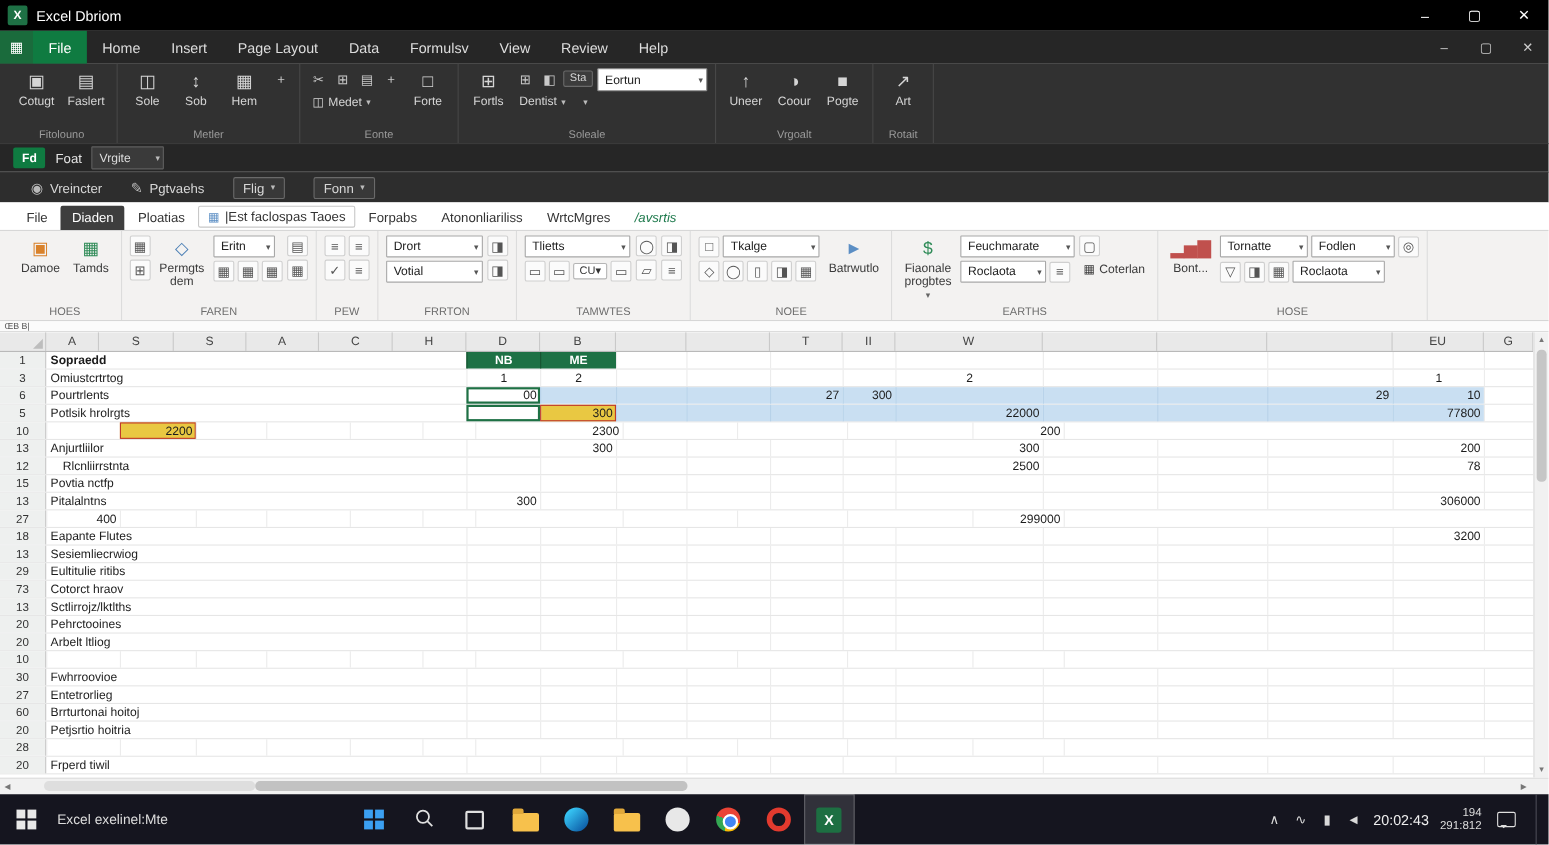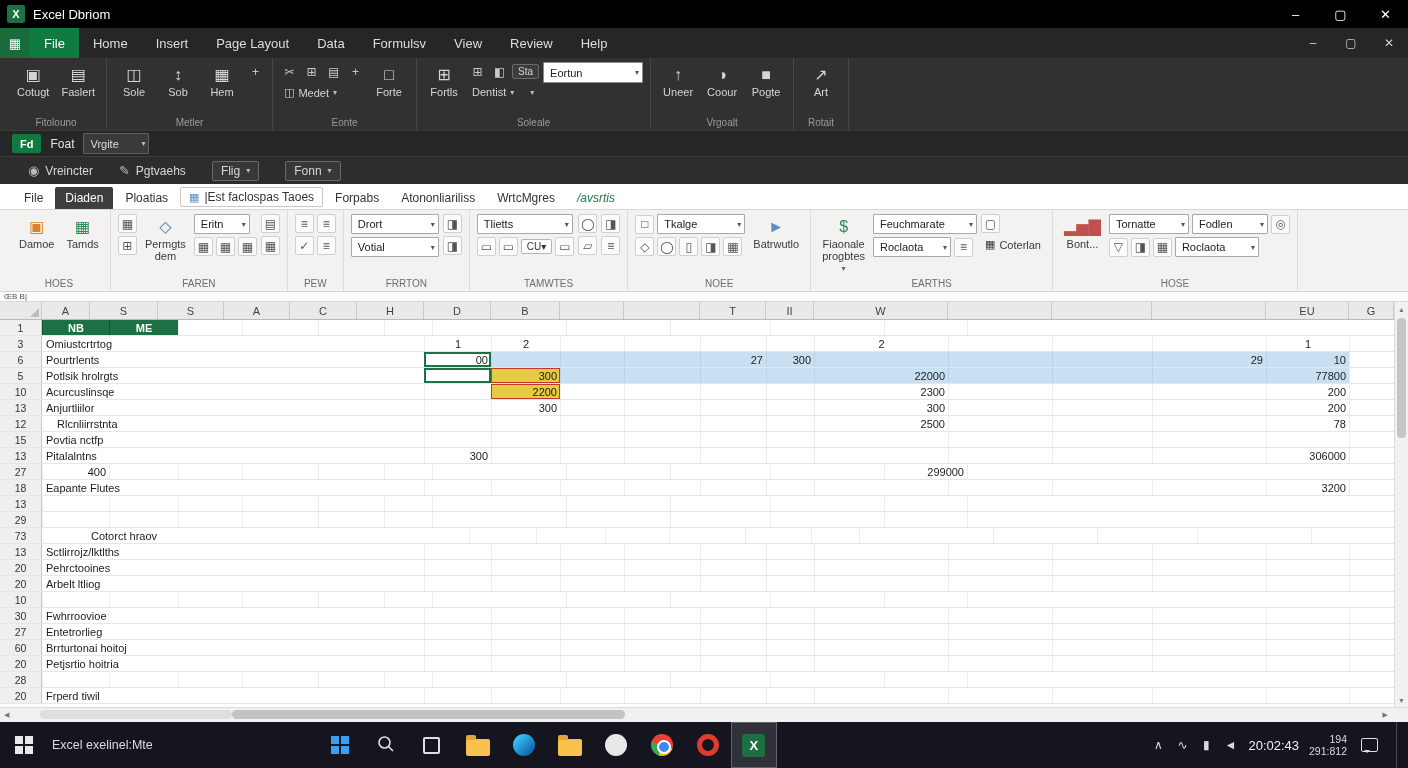--- a/index.html
+++ b/index.html
@@ -627,20 +627,21 @@
             <div class="hdr-cell" style="width: 134px;">W</div>
             <div class="hdr-cell" style="width: 104px;"></div>
             <div class="hdr-cell" style="width: 100px;"></div>
             <div class="hdr-cell" style="width: 114px;"></div>
             <div class="hdr-cell" style="width: 83px;">EU</div>
             <div class="hdr-cell" style="width: 45px;">G</div>
           </div>
         <div>
             <div class="srow">
               <div class="rownum" style="width: 42px;">1</div>
+              <div class="labelband bold" style="width: 382px;">Sopraedd</div>
               <div class="cell green" style="width: 67px;">NB</div>
               <div class="cell green" style="width: 69px;">ME</div>
               <div class="cell" style="width: 64px;"></div>
               <div class="cell" style="width: 76px;"></div>
               <div class="cell" style="width: 66px;"></div>
               <div class="cell" style="width: 48px;"></div>
               <div class="cell" style="width: 134px;"></div>
               <div class="cell" style="width: 104px;"></div>
               <div class="cell" style="width: 100px;"></div>
               <div class="cell" style="width: 114px;"></div>
@@ -690,21 +691,20 @@
               <div class="cell blue" style="width: 48px;"></div>
               <div class="cell blue" style="width: 134px;">22000</div>
               <div class="cell blue" style="width: 104px;"></div>
               <div class="cell blue" style="width: 100px;"></div>
               <div class="cell blue" style="width: 114px;"></div>
               <div class="cell blue" style="width: 83px;">77800</div>
               <div class="cell" style="width: 45px;"></div>
             </div>
             <div class="srow">
               <div class="rownum" style="width: 42px;">10</div>
-              <div class="labelband" style="width: 382px;">Acurcuslinsqe</div>
               <div class="cell" style="width: 67px;"></div>
               <div class="cell yellow redb" style="width: 69px;">2200</div>
               <div class="cell" style="width: 64px;"></div>
               <div class="cell" style="width: 76px;"></div>
               <div class="cell" style="width: 66px;"></div>
               <div class="cell" style="width: 48px;"></div>
               <div class="cell" style="width: 134px;">2300</div>
               <div class="cell" style="width: 104px;"></div>
               <div class="cell" style="width: 100px;"></div>
               <div class="cell" style="width: 114px;"></div>
@@ -801,51 +801,53 @@
               <div class="cell" style="width: 48px;"></div>
               <div class="cell" style="width: 134px;"></div>
               <div class="cell" style="width: 104px;"></div>
               <div class="cell" style="width: 100px;"></div>
               <div class="cell" style="width: 114px;"></div>
               <div class="cell" style="width: 83px;">3200</div>
               <div class="cell" style="width: 45px;"></div>
             </div>
             <div class="srow">
               <div class="rownum" style="width: 42px;">13</div>
+              <div class="labelband" style="width: 382px;">Sesiemliecrwiog</div>
               <div class="cell" style="width: 67px;"></div>
               <div class="cell" style="width: 69px;"></div>
               <div class="cell" style="width: 64px;"></div>
               <div class="cell" style="width: 76px;"></div>
               <div class="cell" style="width: 66px;"></div>
               <div class="cell" style="width: 48px;"></div>
               <div class="cell" style="width: 134px;"></div>
               <div class="cell" style="width: 104px;"></div>
               <div class="cell" style="width: 100px;"></div>
               <div class="cell" style="width: 114px;"></div>
               <div class="cell" style="width: 83px;"></div>
               <div class="cell" style="width: 45px;"></div>
             </div>
             <div class="srow">
               <div class="rownum" style="width: 42px;">29</div>
+              <div class="labelband" style="width: 382px;">Eultitulie ritibs</div>
               <div class="cell" style="width: 67px;"></div>
               <div class="cell" style="width: 69px;"></div>
               <div class="cell" style="width: 64px;"></div>
               <div class="cell" style="width: 76px;"></div>
               <div class="cell" style="width: 66px;"></div>
               <div class="cell" style="width: 48px;"></div>
               <div class="cell" style="width: 134px;"></div>
               <div class="cell" style="width: 104px;"></div>
               <div class="cell" style="width: 100px;"></div>
               <div class="cell" style="width: 114px;"></div>
               <div class="cell" style="width: 83px;"></div>
               <div class="cell" style="width: 45px;"></div>
             </div>
             <div class="srow">
               <div class="rownum" style="width: 42px;">73</div>
-              <div class="labelband" style="width: 382px; margin-left: 45px;">Cotorct hraov</div>
+              <div class="labelband" style="width: 382px;">Cotorct hraov</div>
               <div class="cell" style="width: 67px;"></div>
               <div class="cell" style="width: 69px;"></div>
               <div class="cell" style="width: 64px;"></div>
               <div class="cell" style="width: 76px;"></div>
               <div class="cell" style="width: 66px;"></div>
               <div class="cell" style="width: 48px;"></div>
               <div class="cell" style="width: 134px;"></div>
               <div class="cell" style="width: 104px;"></div>
               <div class="cell" style="width: 100px;"></div>
               <div class="cell" style="width: 114px;"></div>

